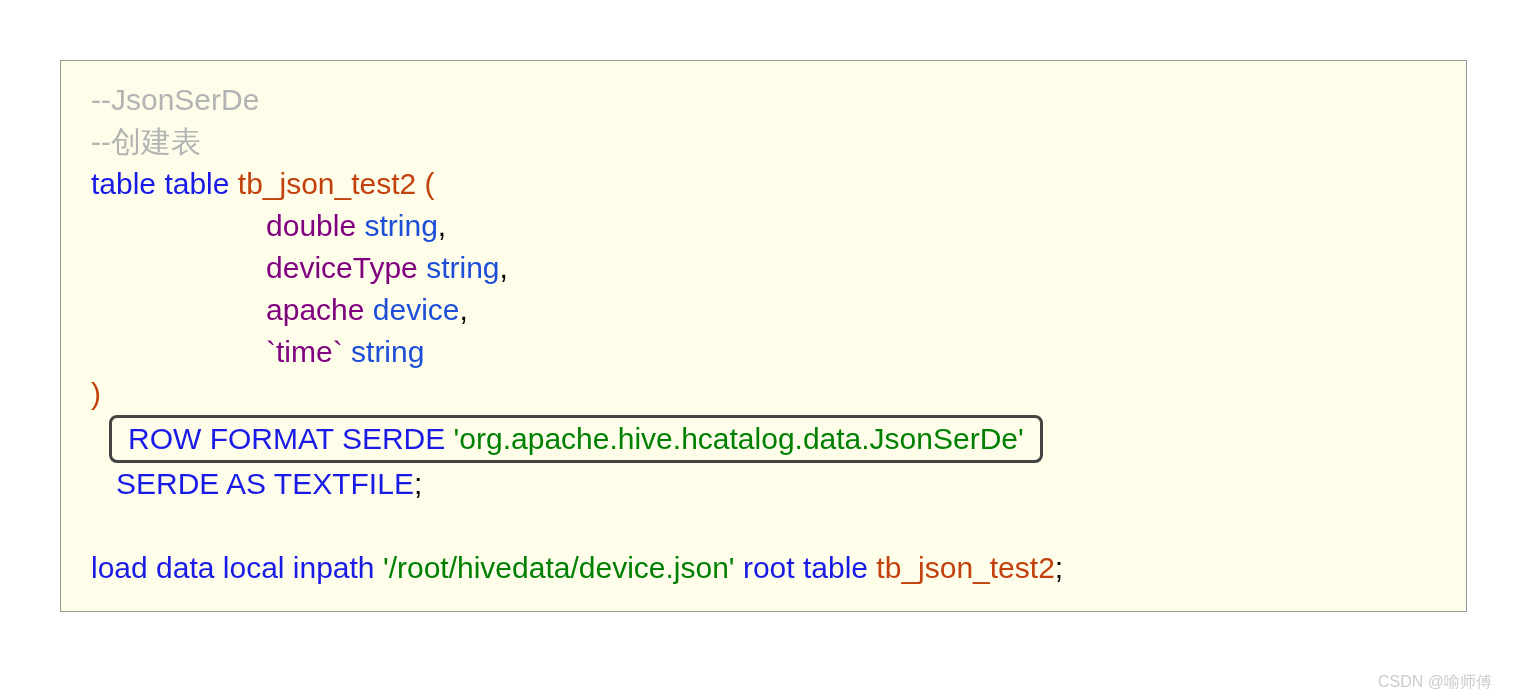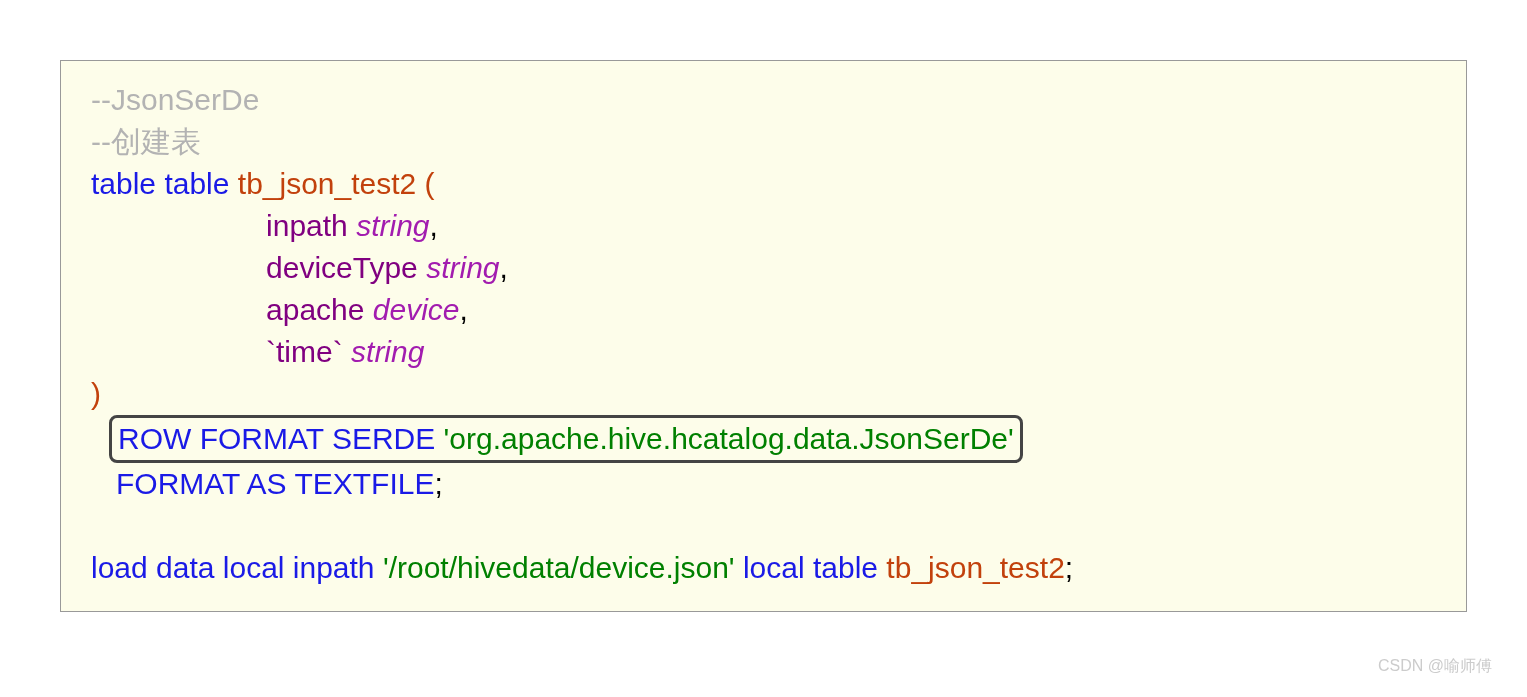--- a/index.html
+++ b/index.html
@@ -33,59 +33,58 @@
     .keyword {
       color: #1a1ae6;
     }
     .identifier {
       color: #c2410c;
     }
     .field {
       color: #800080;
     }
     .type {
-      color: #a21caf;
-      font-style: italic;
+      color: #1d4ed8;
     }
     .punct {
       color: #000000;
     }
     .string {
       color: #008000;
     }
     .semicolon {
       color: #000000;
     }
     .highlight-box {
       border: 3px solid #444444;
       border-radius: 8px;
-      padding: 0px 6px;
+      padding: 0px 16px;
       display: inline-block;
       margin-left: -7px;
     }
     .watermark {
       position: absolute;
-      bottom: 20px;
+      bottom: 4px;
       right: 35px;
       color: #cccccc;
       font-size: 16px;
       font-family: Arial, "Microsoft YaHei", sans-serif;
     }
   </style>
 </head>
 <body>
 
 <div class="code-box">
   <div class="code-content"><span class="comment">--JsonSerDe</span>
 <span class="comment">--创建表</span>
 <span class="keyword">table</span> <span class="keyword">table</span> <span class="identifier">tb_json_test2 (</span>
-                     <span class="field">inpath</span> <span class="type">string</span><span class="punct">,</span>
+                     <span class="field">double</span> <span class="type">string</span><span class="punct">,</span>
                      <span class="field">deviceType</span> <span class="type">string</span><span class="punct">,</span>
                      <span class="field">apache</span> <span class="type">device</span><span class="punct">,</span>
                      <span class="field">`time`</span> <span class="type">string</span>
 <span class="identifier">)</span>
    <span class="highlight-box"><span class="keyword">ROW FORMAT SERDE</span> <span class="string">'org.apache.hive.hcatalog.data.JsonSerDe'</span></span>
-   <span class="keyword">FORMAT AS TEXTFILE</span><span class="semicolon">;</span>
+   <span class="keyword">SERDE AS TEXTFILE</span><span class="semicolon">;</span>
 
-<span class="keyword">load data local inpath</span> <span class="string">'/root/hivedata/device.json'</span> <span class="keyword">local table</span> <span class="identifier">tb_json_test2</span><span class="semicolon">;</span></div>
+<span class="keyword">load data local inpath</span> <span class="string">'/root/hivedata/device.json'</span> <span class="keyword">root table</span> <span class="identifier">tb_json_test2</span><span class="semicolon">;</span></div>
 </div>
 
 <div class="watermark">CSDN @喻师傅</div>
 
 </body></html>

